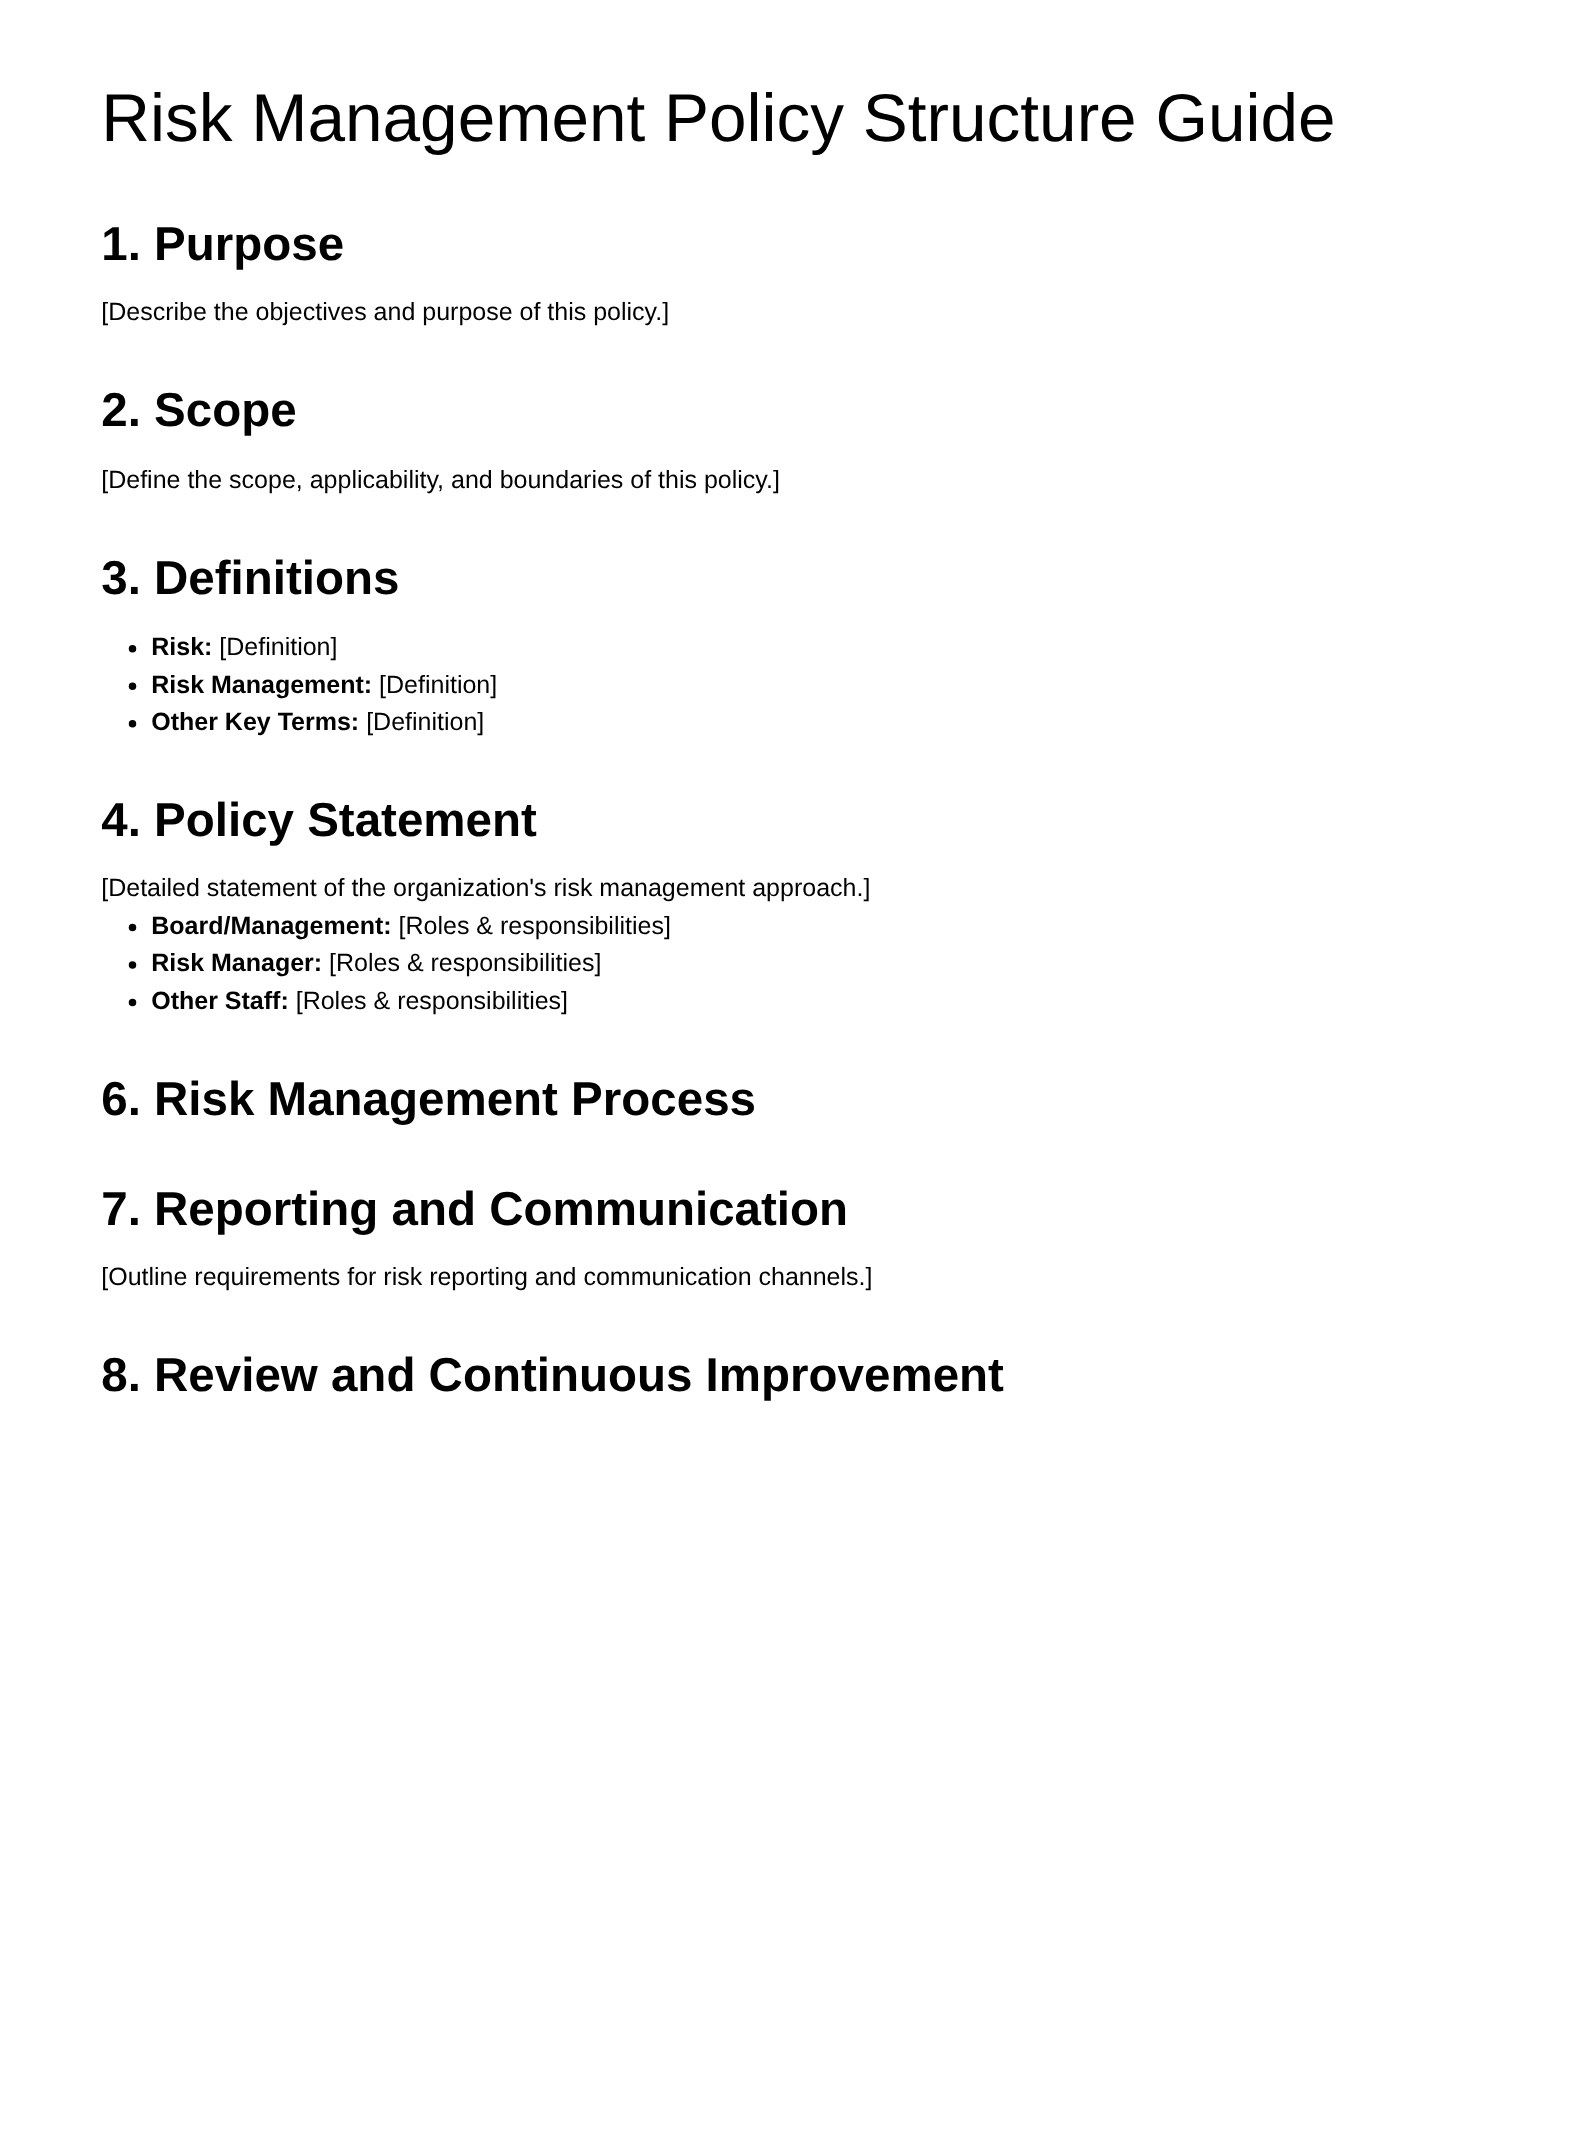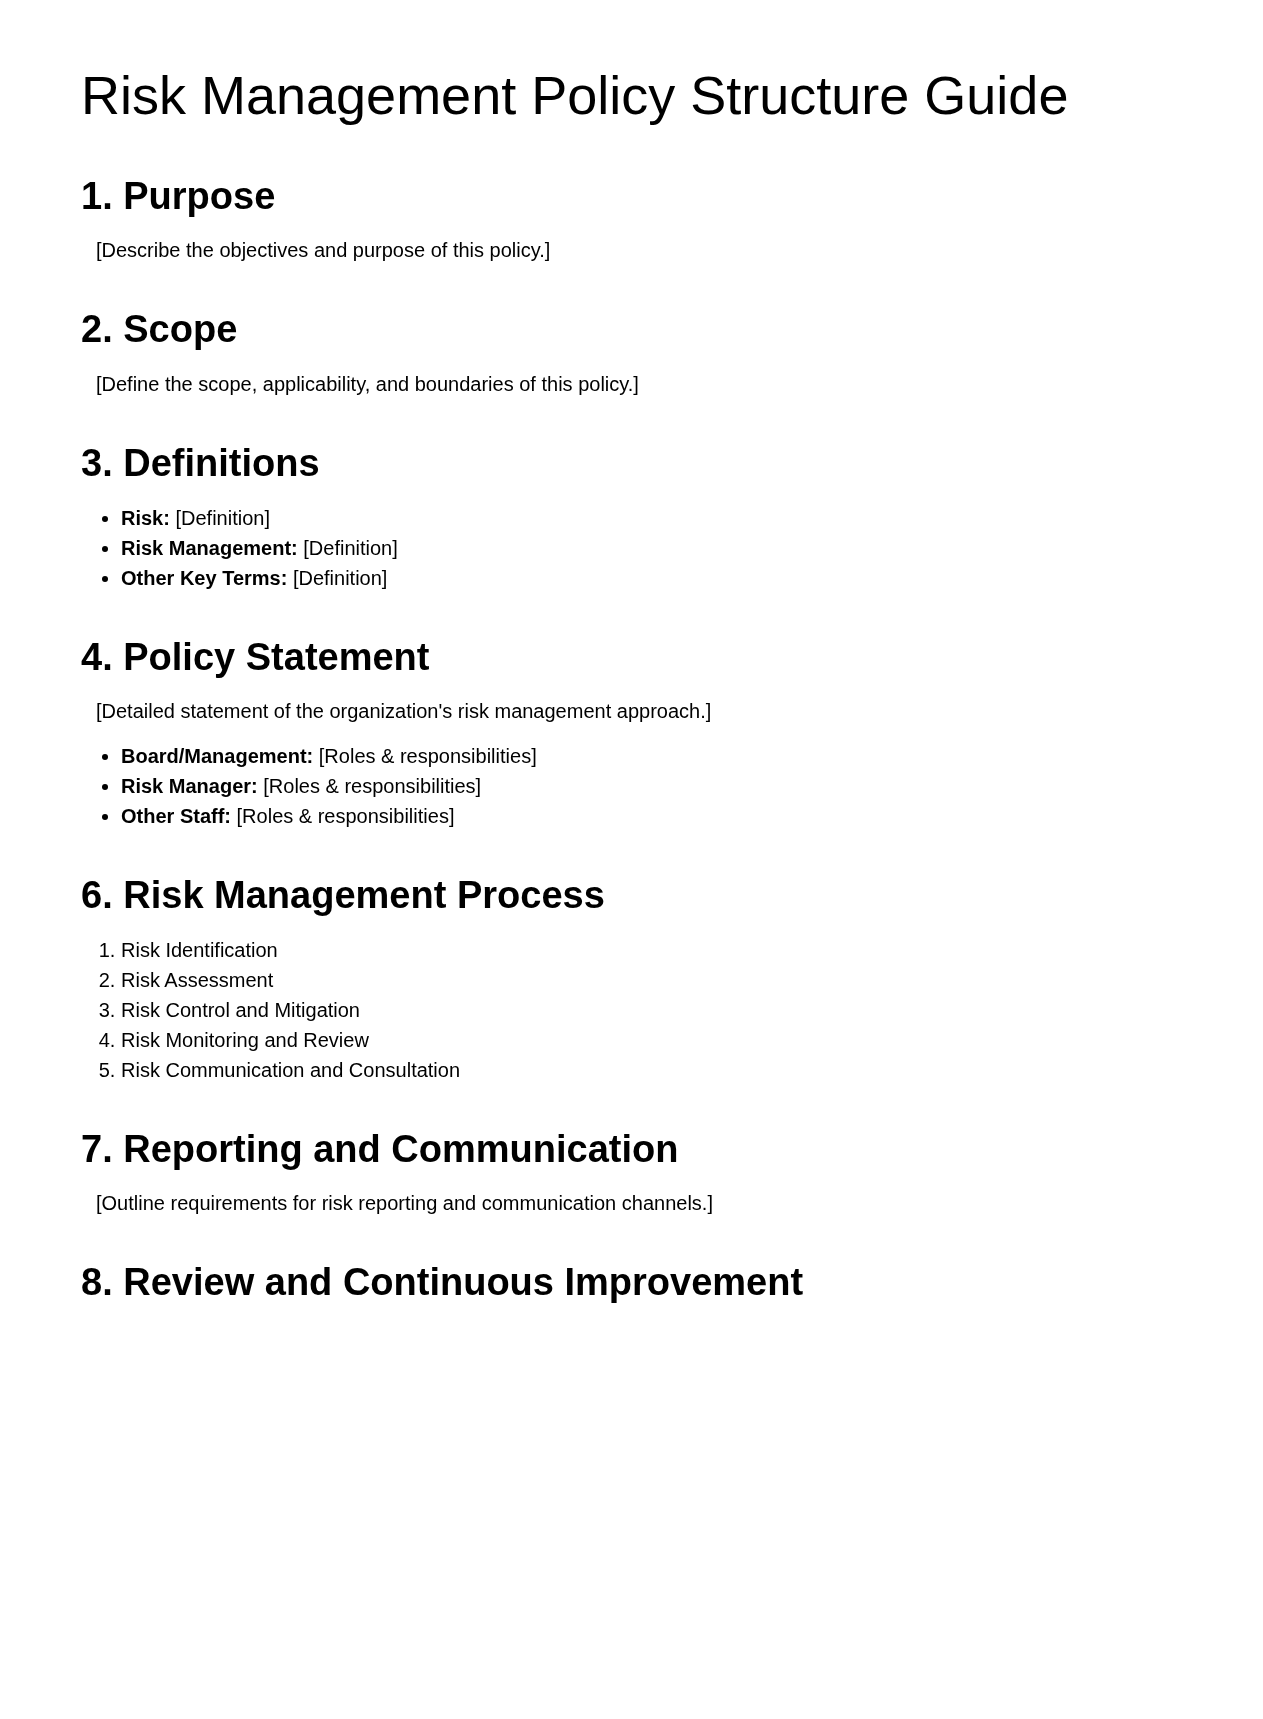--- a/index.html
+++ b/index.html
@@ -24,21 +24,21 @@
     font-weight: 400;
     margin: 0 0 46px 0;
   }
   h2 {
     font-size: 38px;
     line-height: 1.2;
     font-weight: 700;
     margin: 42px 0 16px 0;
   }
   p {
-    margin: 15px;
+    margin: 0;
   }
   ul, ol {
     margin: 0;
     padding-left: 40px;
   }
   li {
     line-height: 1.5;
   }
   .term-label {
     font-weight: 700;
@@ -78,27 +78,20 @@
   <section>
     <ul>
       <li><span class="term-label">Board/Management:</span> <span>[Roles &amp; responsibilities]</span></li>
       <li><span class="term-label">Risk Manager:</span> <span>[Roles &amp; responsibilities]</span></li>
       <li><span class="term-label">Other Staff:</span> <span>[Roles &amp; responsibilities]</span></li>
     </ul>
   </section>
 
   <section>
     <h2>6. Risk Management Process</h2>
-    <ol>
-      <li>Risk Identification</li>
-      <li>Risk Assessment</li>
-      <li>Risk Control and Mitigation</li>
-      <li>Risk Monitoring and Review</li>
-      <li>Risk Communication and Consultation</li>
-    </ol>
   </section>
 
   <section>
     <h2>7. Reporting and Communication</h2>
     <p>[Outline requirements for risk reporting and communication channels.]</p>
   </section>
 
   <section>
     <h2>8. Review and Continuous Improvement</h2>
   </section>

